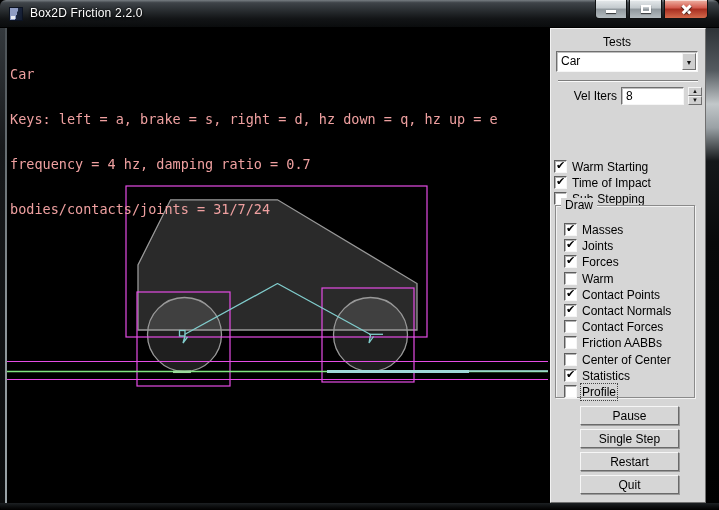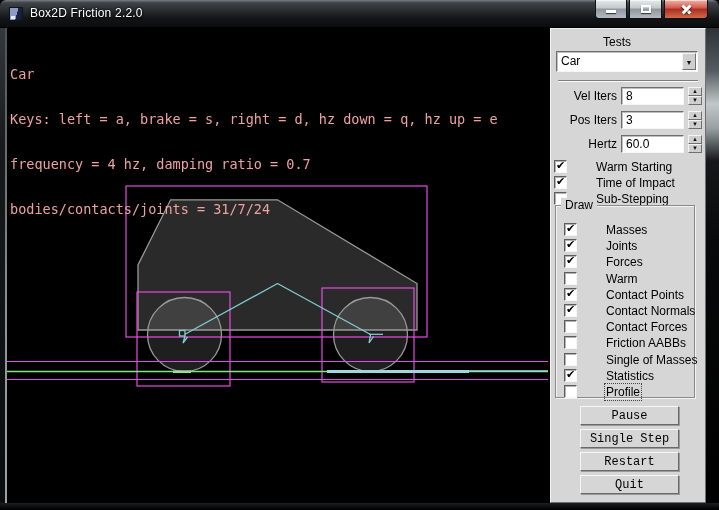--- a/index.html
+++ b/index.html
@@ -96,32 +96,32 @@
   .spin-btn.up{top:0;}
   .spin-btn.down{top:9px;}
 
   .check-row{position:absolute;left:0;height:14px;}
   .cbox{position:absolute;width:13px;height:13px;background:#fff;
     border-top:1px solid #5d5d5d;border-left:1px solid #5d5d5d;
     border-bottom:1px solid #f6f6f6;border-right:1px solid #f6f6f6;
     box-shadow:inset 1px 1px 0 rgba(0,0,0,0.3);}
   .cbox.checked::after{content:"\2714";position:absolute;left:1px;top:-2px;
     font-size:11px;font-weight:bold;color:#000;font-family:"DejaVu Sans", sans-serif;}
-  .clabel{position:absolute;top:0;line-height:14px;white-space:nowrap;margin-left:24px;}
+  .clabel{position:absolute;top:0;line-height:14px;white-space:nowrap;}
   .clabel.focus{outline:1px dotted #444;outline-offset:1px;}
 
   .groupbox{position:absolute;left:4px;top:176px;width:140px;height:193px;
     border:1px solid #8a8a8a;box-shadow:inset 1px 1px 0 #f2f2f2, 1px 1px 0 #f2f2f2;text-decoration:underline;}
   .group-title{position:absolute;left:5px;top:-8px;background:#d6d6d6;padding:0 4px;}
 
   .glui-btn{position:absolute;left:29px;width:99px;height:19px;background:#d6d6d6;
     border-top:1px solid #f6f6f6;border-left:1px solid #f6f6f6;
     border-right:1px solid #6a6a6a;border-bottom:1px solid #6a6a6a;
     box-shadow:1px 1px 0 #9a9a9a;
-    font-family:Liberation Mono, monospace;font-size:12px;color:#000;text-align:center;padding:0;}
+    font-family:Liberation Sans, sans-serif;font-size:12px;color:#000;text-align:center;padding:0;}
 </style>
 </head>
 <body>
 
 <div class="window">
 
   <div class="titlebar">
     <span class="app-icon"></span>
     <span class="title">Box2D Friction 2.2.0</span>
     <div class="caption-buttons">
@@ -190,36 +190,20 @@
     <div class="separator"></div>
 
     <div class="spin-row" style="top:58px">
       <span class="spin-label">Vel Iters</span>
       <input class="spin-input sunken" value="8" style="">
       <div class="spin-btns">
         <div class="spin-btn up"><span>▲</span></div>
         <div class="spin-btn down"><span>▼</span></div>
       </div>
     </div>
-    <div class="spin-row" style="top:82px">
-      <span class="spin-label">Pos Iters</span>
-      <input class="spin-input sunken" value="3" style="">
-      <div class="spin-btns">
-        <div class="spin-btn up"><span>▲</span></div>
-        <div class="spin-btn down"><span>▼</span></div>
-      </div>
-    </div>
-    <div class="spin-row" style="top:106px">
-      <span class="spin-label">Hertz</span>
-      <input class="spin-input sunken" value="60.0" style="">
-      <div class="spin-btns">
-        <div class="spin-btn up"><span>▲</span></div>
-        <div class="spin-btn down"><span>▼</span></div>
-      </div>
-    </div>
 
     <div class="check-row" style="top:131px">
       <span class="cbox checked" style="left:3px"></span>
       <span class="clabel" style="left:21px">Warm Starting</span>
     </div>
     <div class="check-row" style="top:147px">
       <span class="cbox checked" style="left:3px"></span>
       <span class="clabel" style="left:21px">Time of Impact</span>
     </div>
     <div class="check-row" style="top:163px">
@@ -257,21 +241,21 @@
       <div class="check-row" style="top:114px">
         <span class="cbox" style="left:8px"></span>
         <span class="clabel" style="left:26px">Contact Forces</span>
       </div>
       <div class="check-row" style="top:130px">
         <span class="cbox" style="left:8px"></span>
         <span class="clabel" style="left:26px">Friction AABBs</span>
       </div>
       <div class="check-row" style="top:147px">
         <span class="cbox" style="left:8px"></span>
-        <span class="clabel" style="left:26px">Single of Masses</span>
+        <span class="clabel" style="left:26px">Center of Center</span>
       </div>
       <div class="check-row" style="top:163px">
         <span class="cbox checked" style="left:8px"></span>
         <span class="clabel" style="left:26px">Statistics</span>
       </div>
       <div class="check-row" style="top:179px">
         <span class="cbox" style="left:8px"></span>
         <span class="clabel focus" style="left:26px">Profile</span>
       </div>
     </div>

